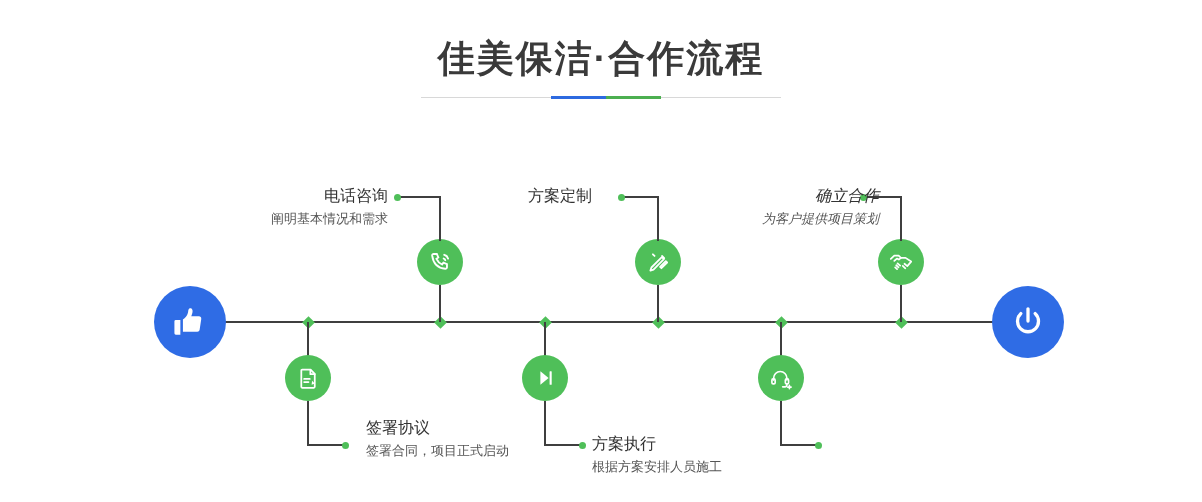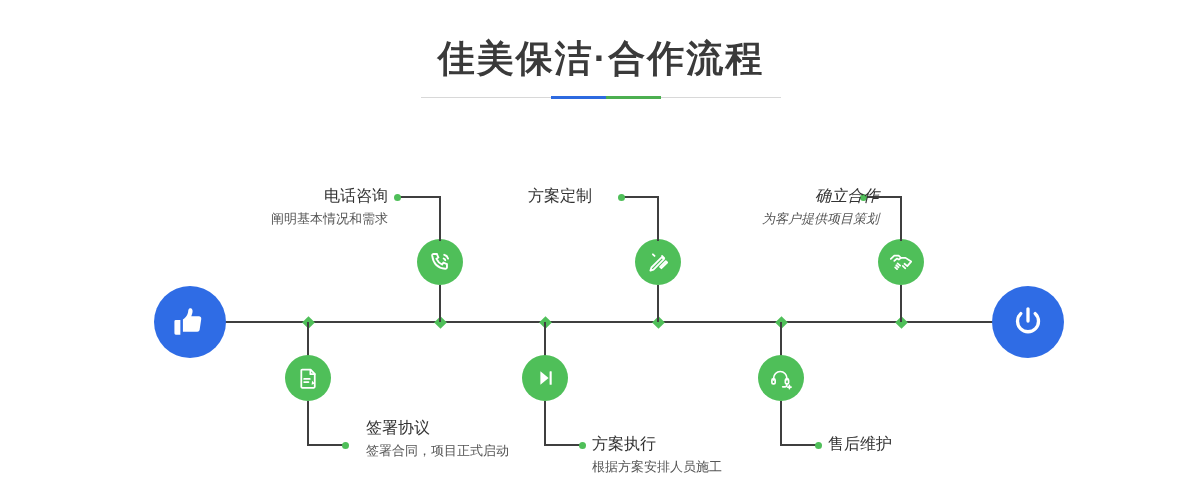--- a/index.html
+++ b/index.html
@@ -312,17 +312,16 @@
           <rect x="15.7" y="12.4" width="3.1" height="4.8" rx="1.2"></rect>
           <path d="M17.2 17.4v.6a2 2 0 0 1-2 2h-2.1"></path>
           <path d="M19.6 18.6v3.2M18 20.2h3.2"></path>
         </svg>
       </span>
     </div>
     <div class="elbow-v" style="left:780px; top:401px; height:44px;"></div>
     <div class="elbow-h" style="left:780px; top:444px; width:37px;"></div>
     <div class="arrow-dot" style="left:815px; top:445px;"></div>
     <div class="label down" style="left:828px; top:434px;">
-      <div class="lbl-title">售后维护</div>
     </div>
 
   </div>
 </div>
 
 </body></html>

